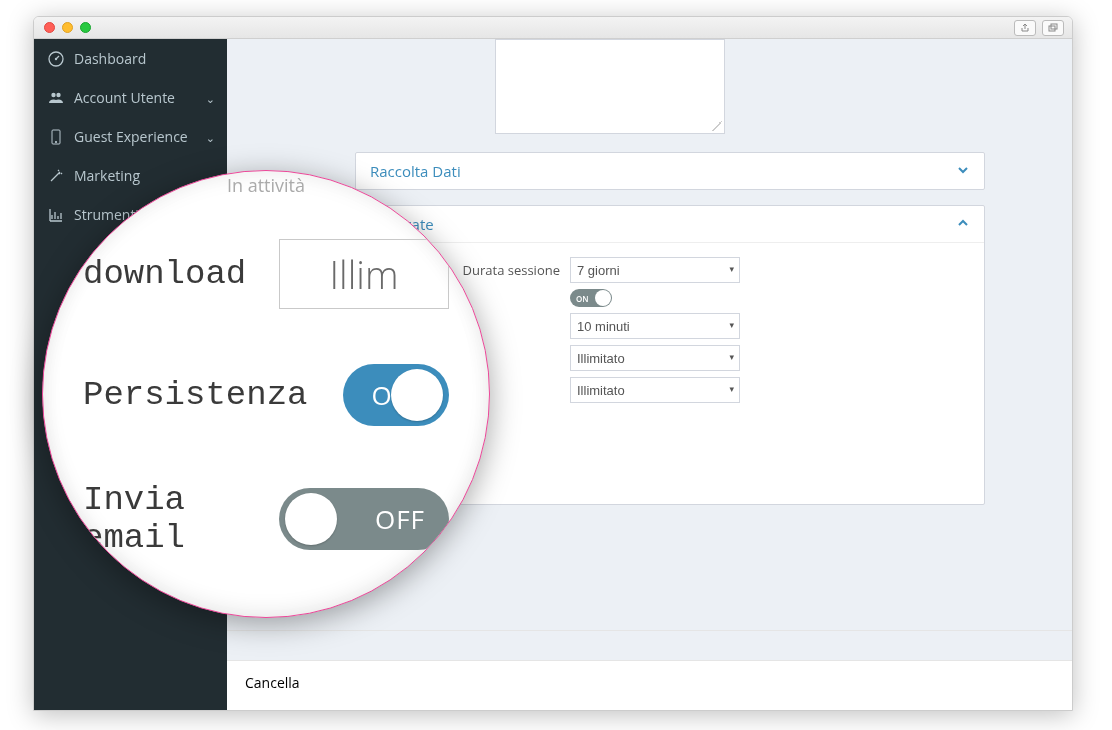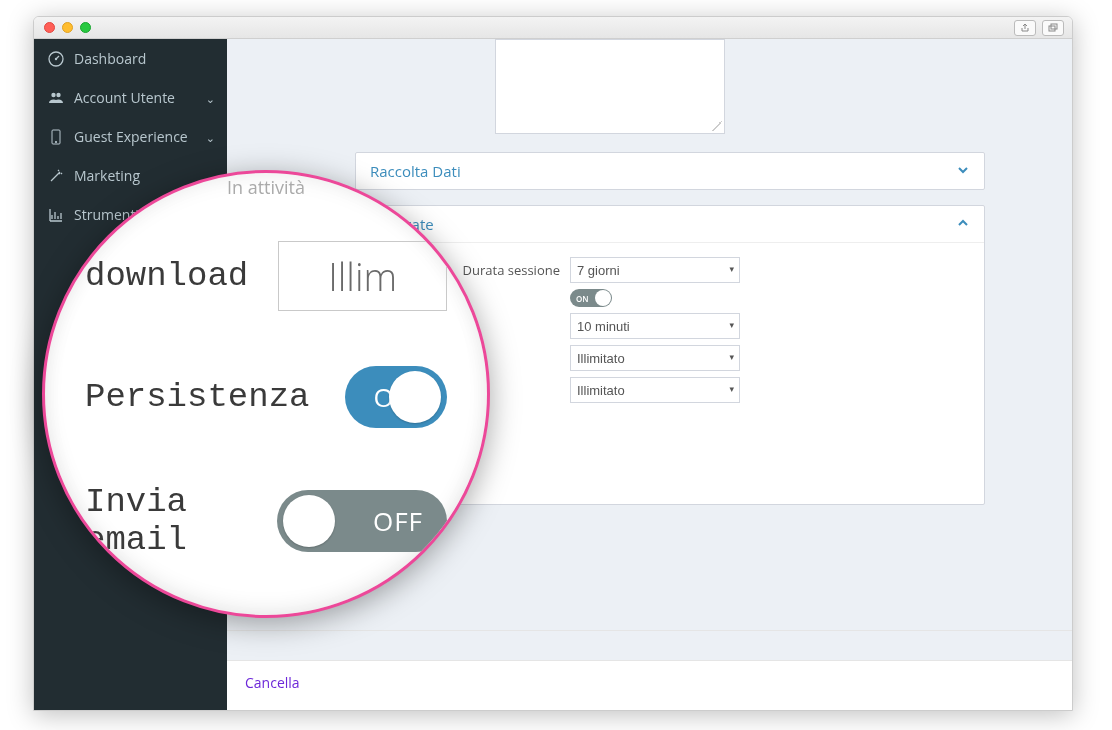--- a/index.html
+++ b/index.html
@@ -170,39 +170,39 @@
   }
 
   
   .bottombar {
     position:absolute; left:0; right:0; bottom:0; height:50px;
     background:#fff;
     border-top:1px solid #e5e5e5;
     padding:12px 18px;
     font-size:14px;
   }
-  .bottombar a { color:#6d28d9; text-decoration:none; }
+  .bottombar a { color:#000000; text-decoration:none; }
   .bottom-divider{
     position:absolute; left:0; right:0; bottom:50px; height:30px;
     background:#ecf0f5;
     border-top:1px solid #e5e5e5;
   }
 
   
   .lens {
     position:absolute;
     left: 42px; top: 170px;
     width: 448px; height: 448px;
     border-radius: 50%;
     background:#fff;
     box-shadow:
       0 6px 30px rgba(0,0,0,0.35),
       inset 0 -6px 20px rgba(0,0,0,0.08),
       inset 0 6px 20px rgba(0,0,0,0.04);
-    border:3px solid #ec4899;
+    border:1px solid #ec4899;
     overflow:hidden;
   }
   .lens-inner {
     position:absolute; inset:0;
     padding: 28px 0 0 0;
   }
   .lens-row {
     display:flex; align-items:center; justify-content:flex-start;
     gap: 30px;
     padding: 0 40px;

